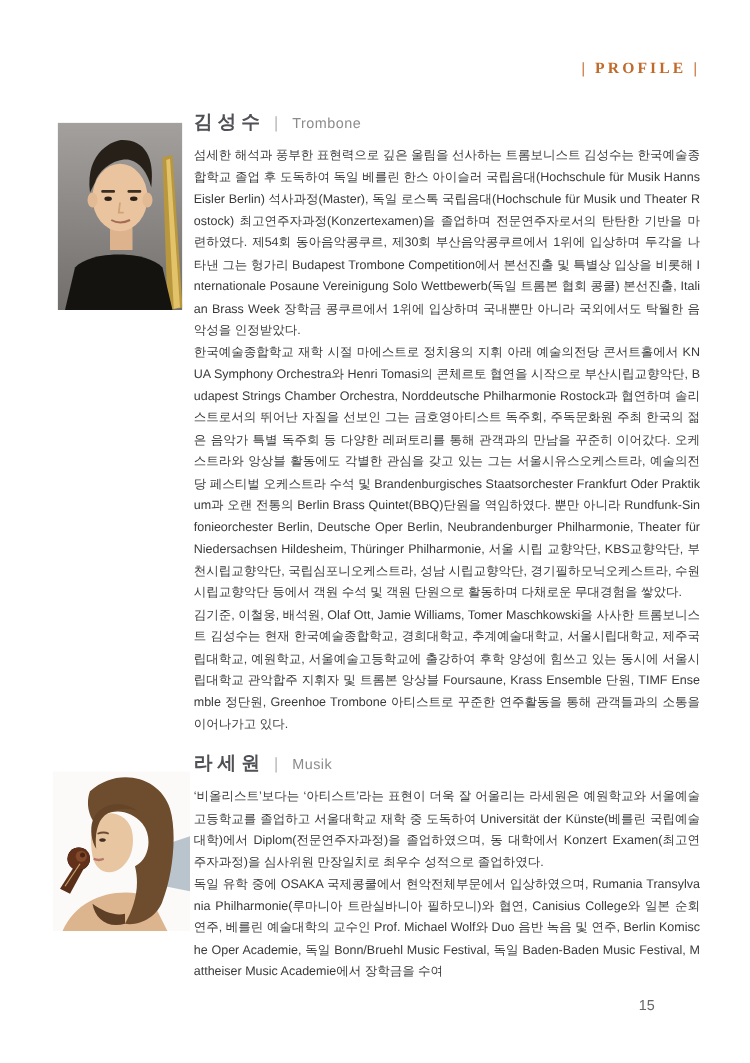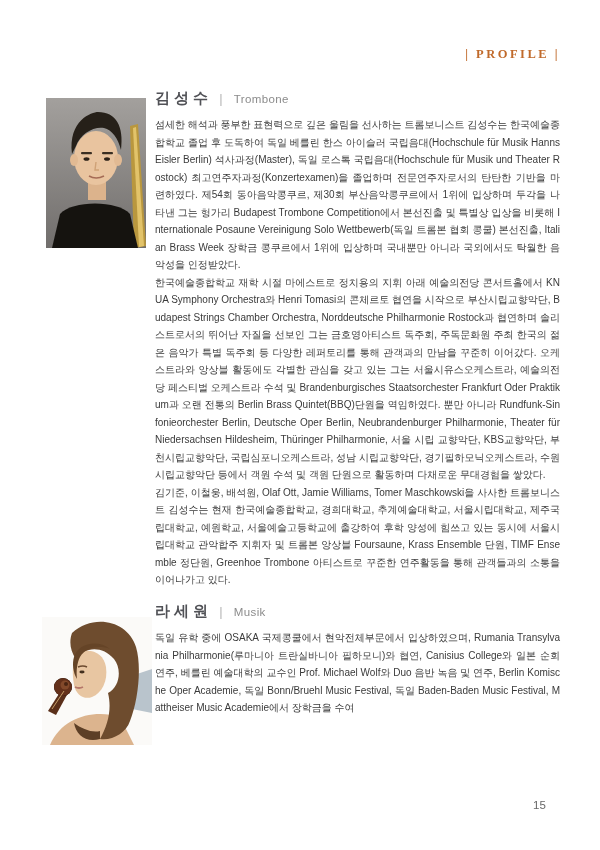--- a/index.html
+++ b/index.html
@@ -65,21 +65,21 @@
   .bio p {
     margin: 0;
     font-size: 10px;
     line-height: 17.5px;
     color: #3a3a3a;
     text-align: justify;
     word-break: break-all;
   }
   .page-number {
     position: absolute;
-    left: 533px;
+    left: 511px;
     top: 799px;
     font-size: 11.5px;
     color: #686868;
   }
 </style>
 </head>
 <body>
 
 <div class="page">
 
@@ -169,20 +169,21 @@
         </svg>
       </div>
     </div>
     <div class="text-col">
       <h2 class="profile-heading">
         <span class="name">라세원</span>
         <span class="sep">|</span>
         <span class="instrument">Musik</span>
       </h2>
       <div class="bio">
+        <p>‘비올리스트’보다는 ‘아티스트’라는 표현이 더욱 잘 어울리는 라세원은 예원학교와 서울예술고등학교를 졸업하고 서울대학교 재학 중 도독하여 Universität der Künste(베를린 국립예술대학)에서 Diplom(전문연주자과정)을 졸업하였으며, 동 대학에서 Konzert Examen(최고연주자과정)을 심사위원 만장일치로 최우수 성적으로 졸업하였다.</p>
         <p>독일 유학 중에 OSAKA 국제콩쿨에서 현악전체부문에서 입상하였으며, Rumania Transylvania Philharmonie(루마니아 트란실바니아 필하모니)와 협연, Canisius College와 일본 순회연주, 베를린 예술대학의 교수인 Prof. Michael Wolf와 Duo 음반 녹음 및 연주, Berlin Komische Oper Academie, 독일 Bonn/Bruehl Music Festival, 독일 Baden-Baden Music Festival, Mattheiser Music Academie에서 장학금을 수여</p>
       </div>
     </div>
   </section>
 
   <div class="page-number">15</div>
 
 </div>
 
 </body></html>

